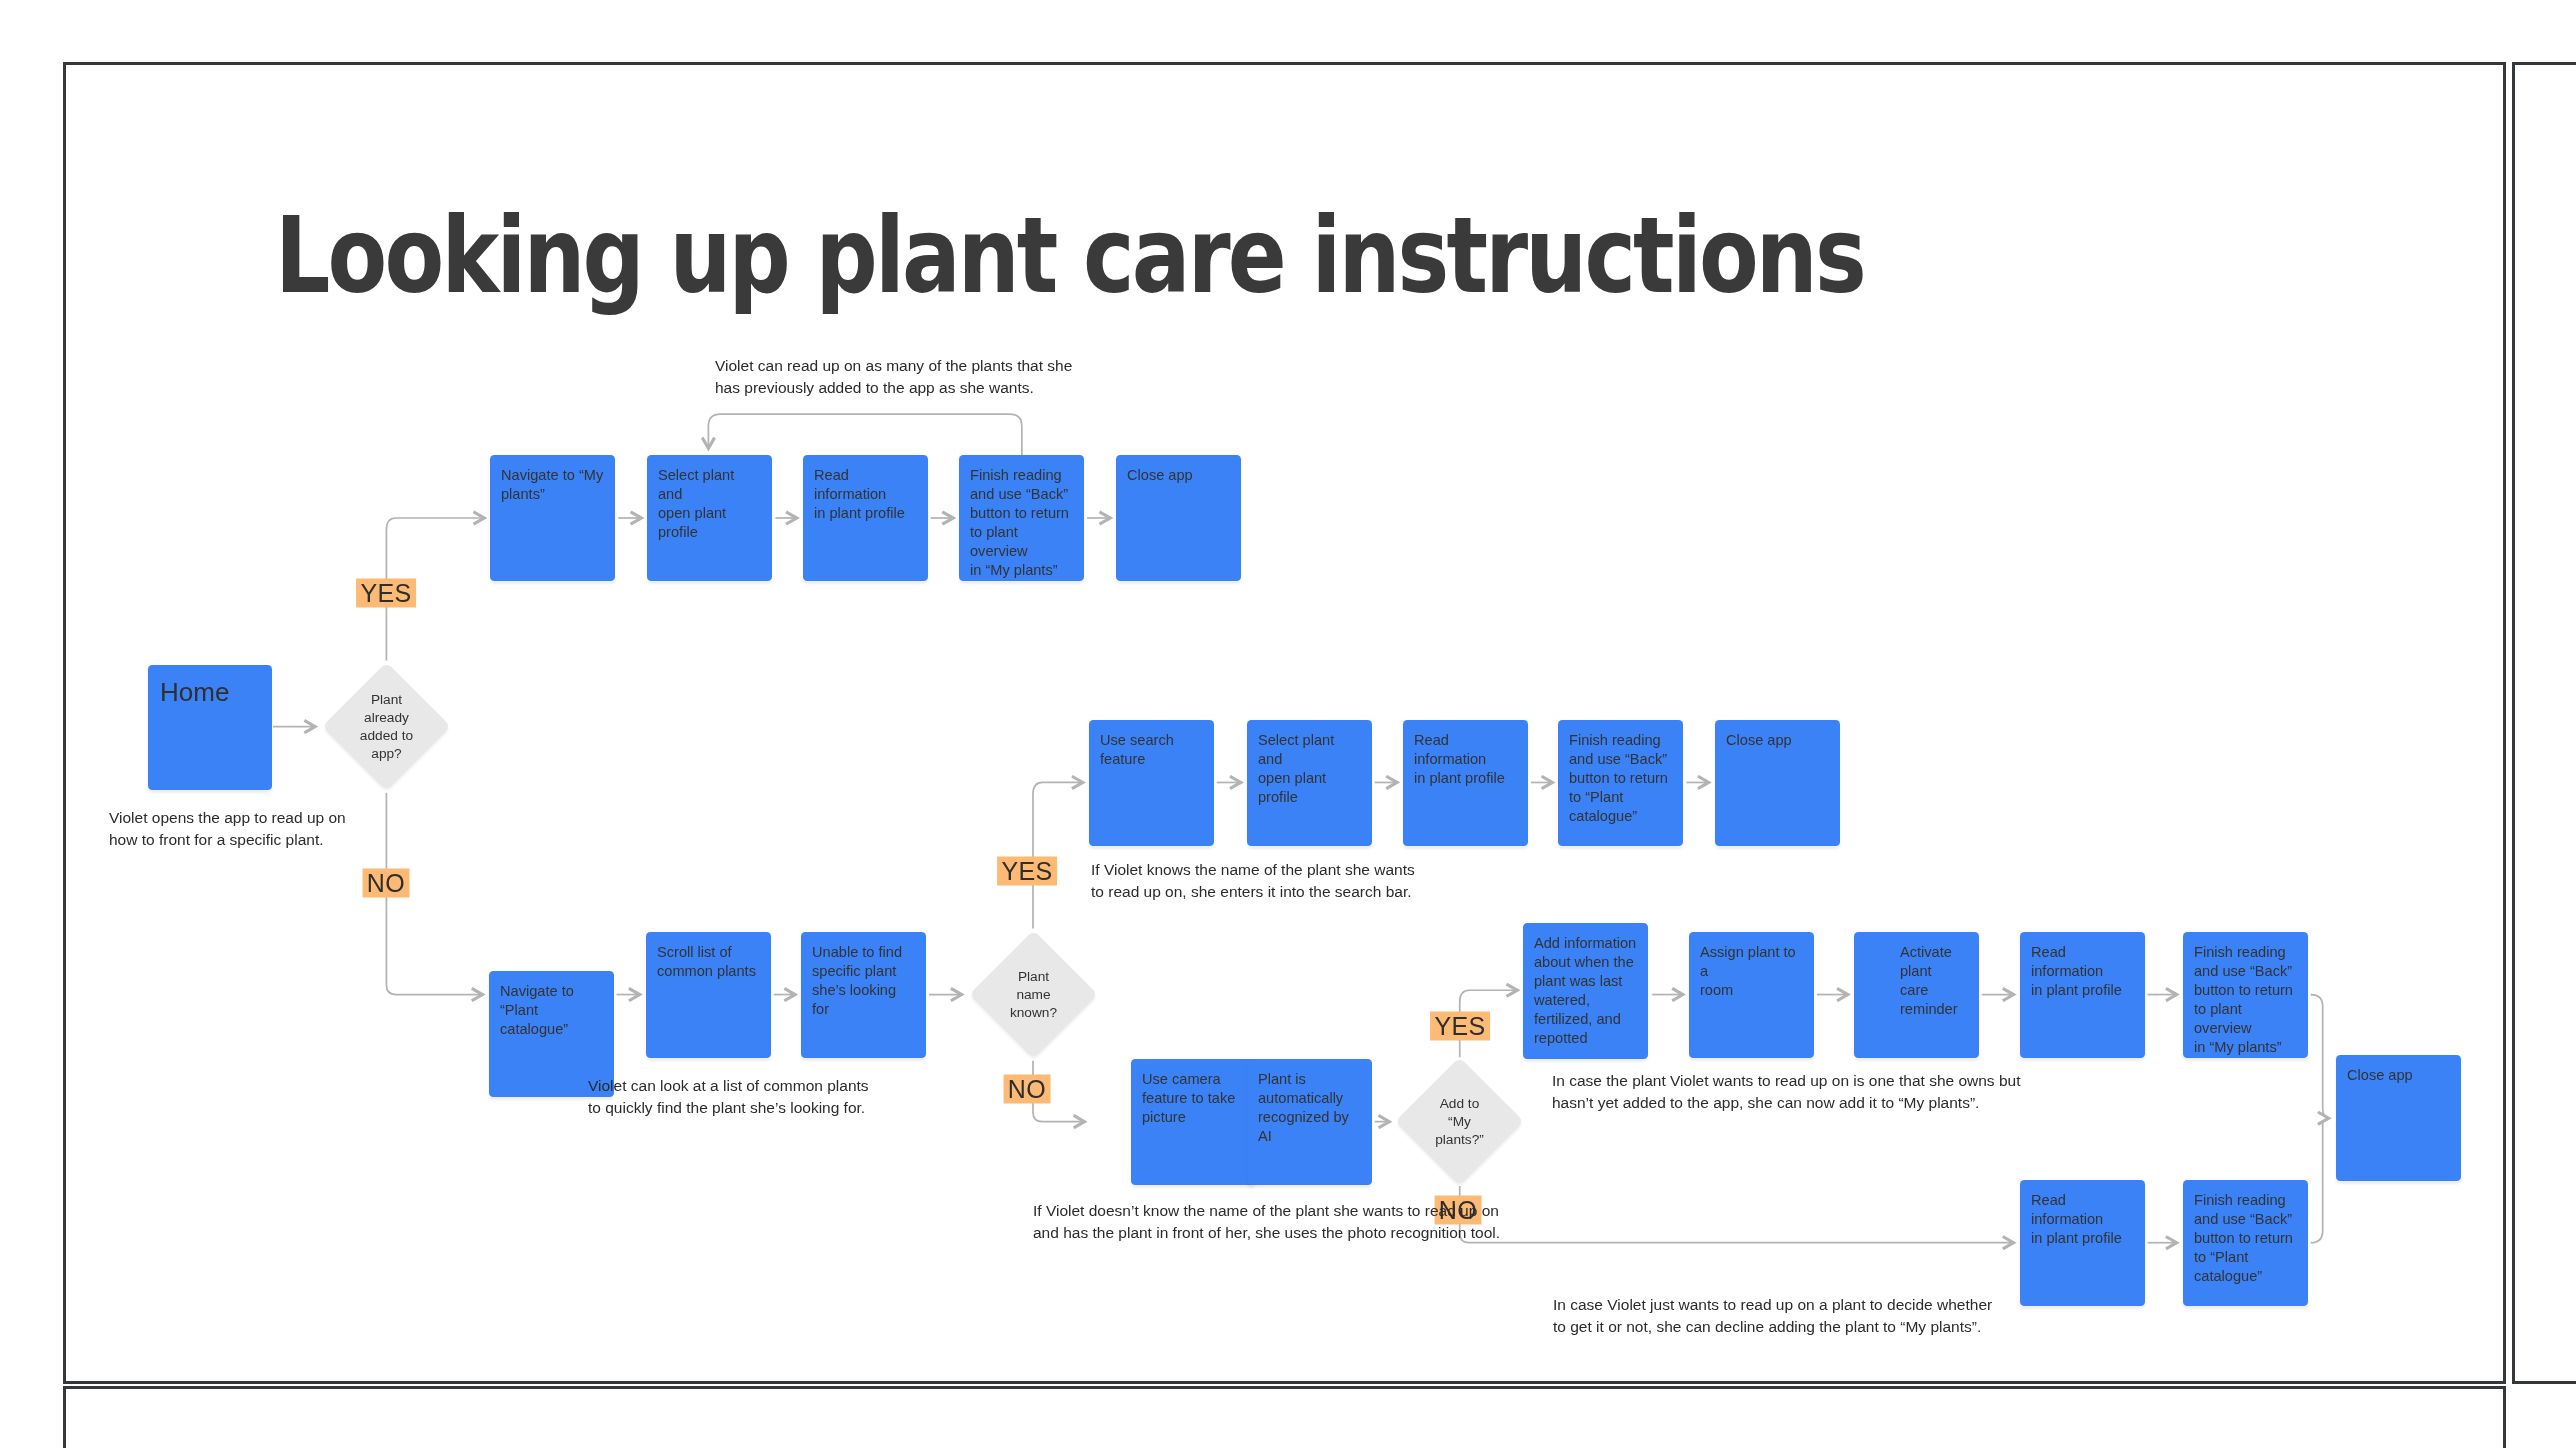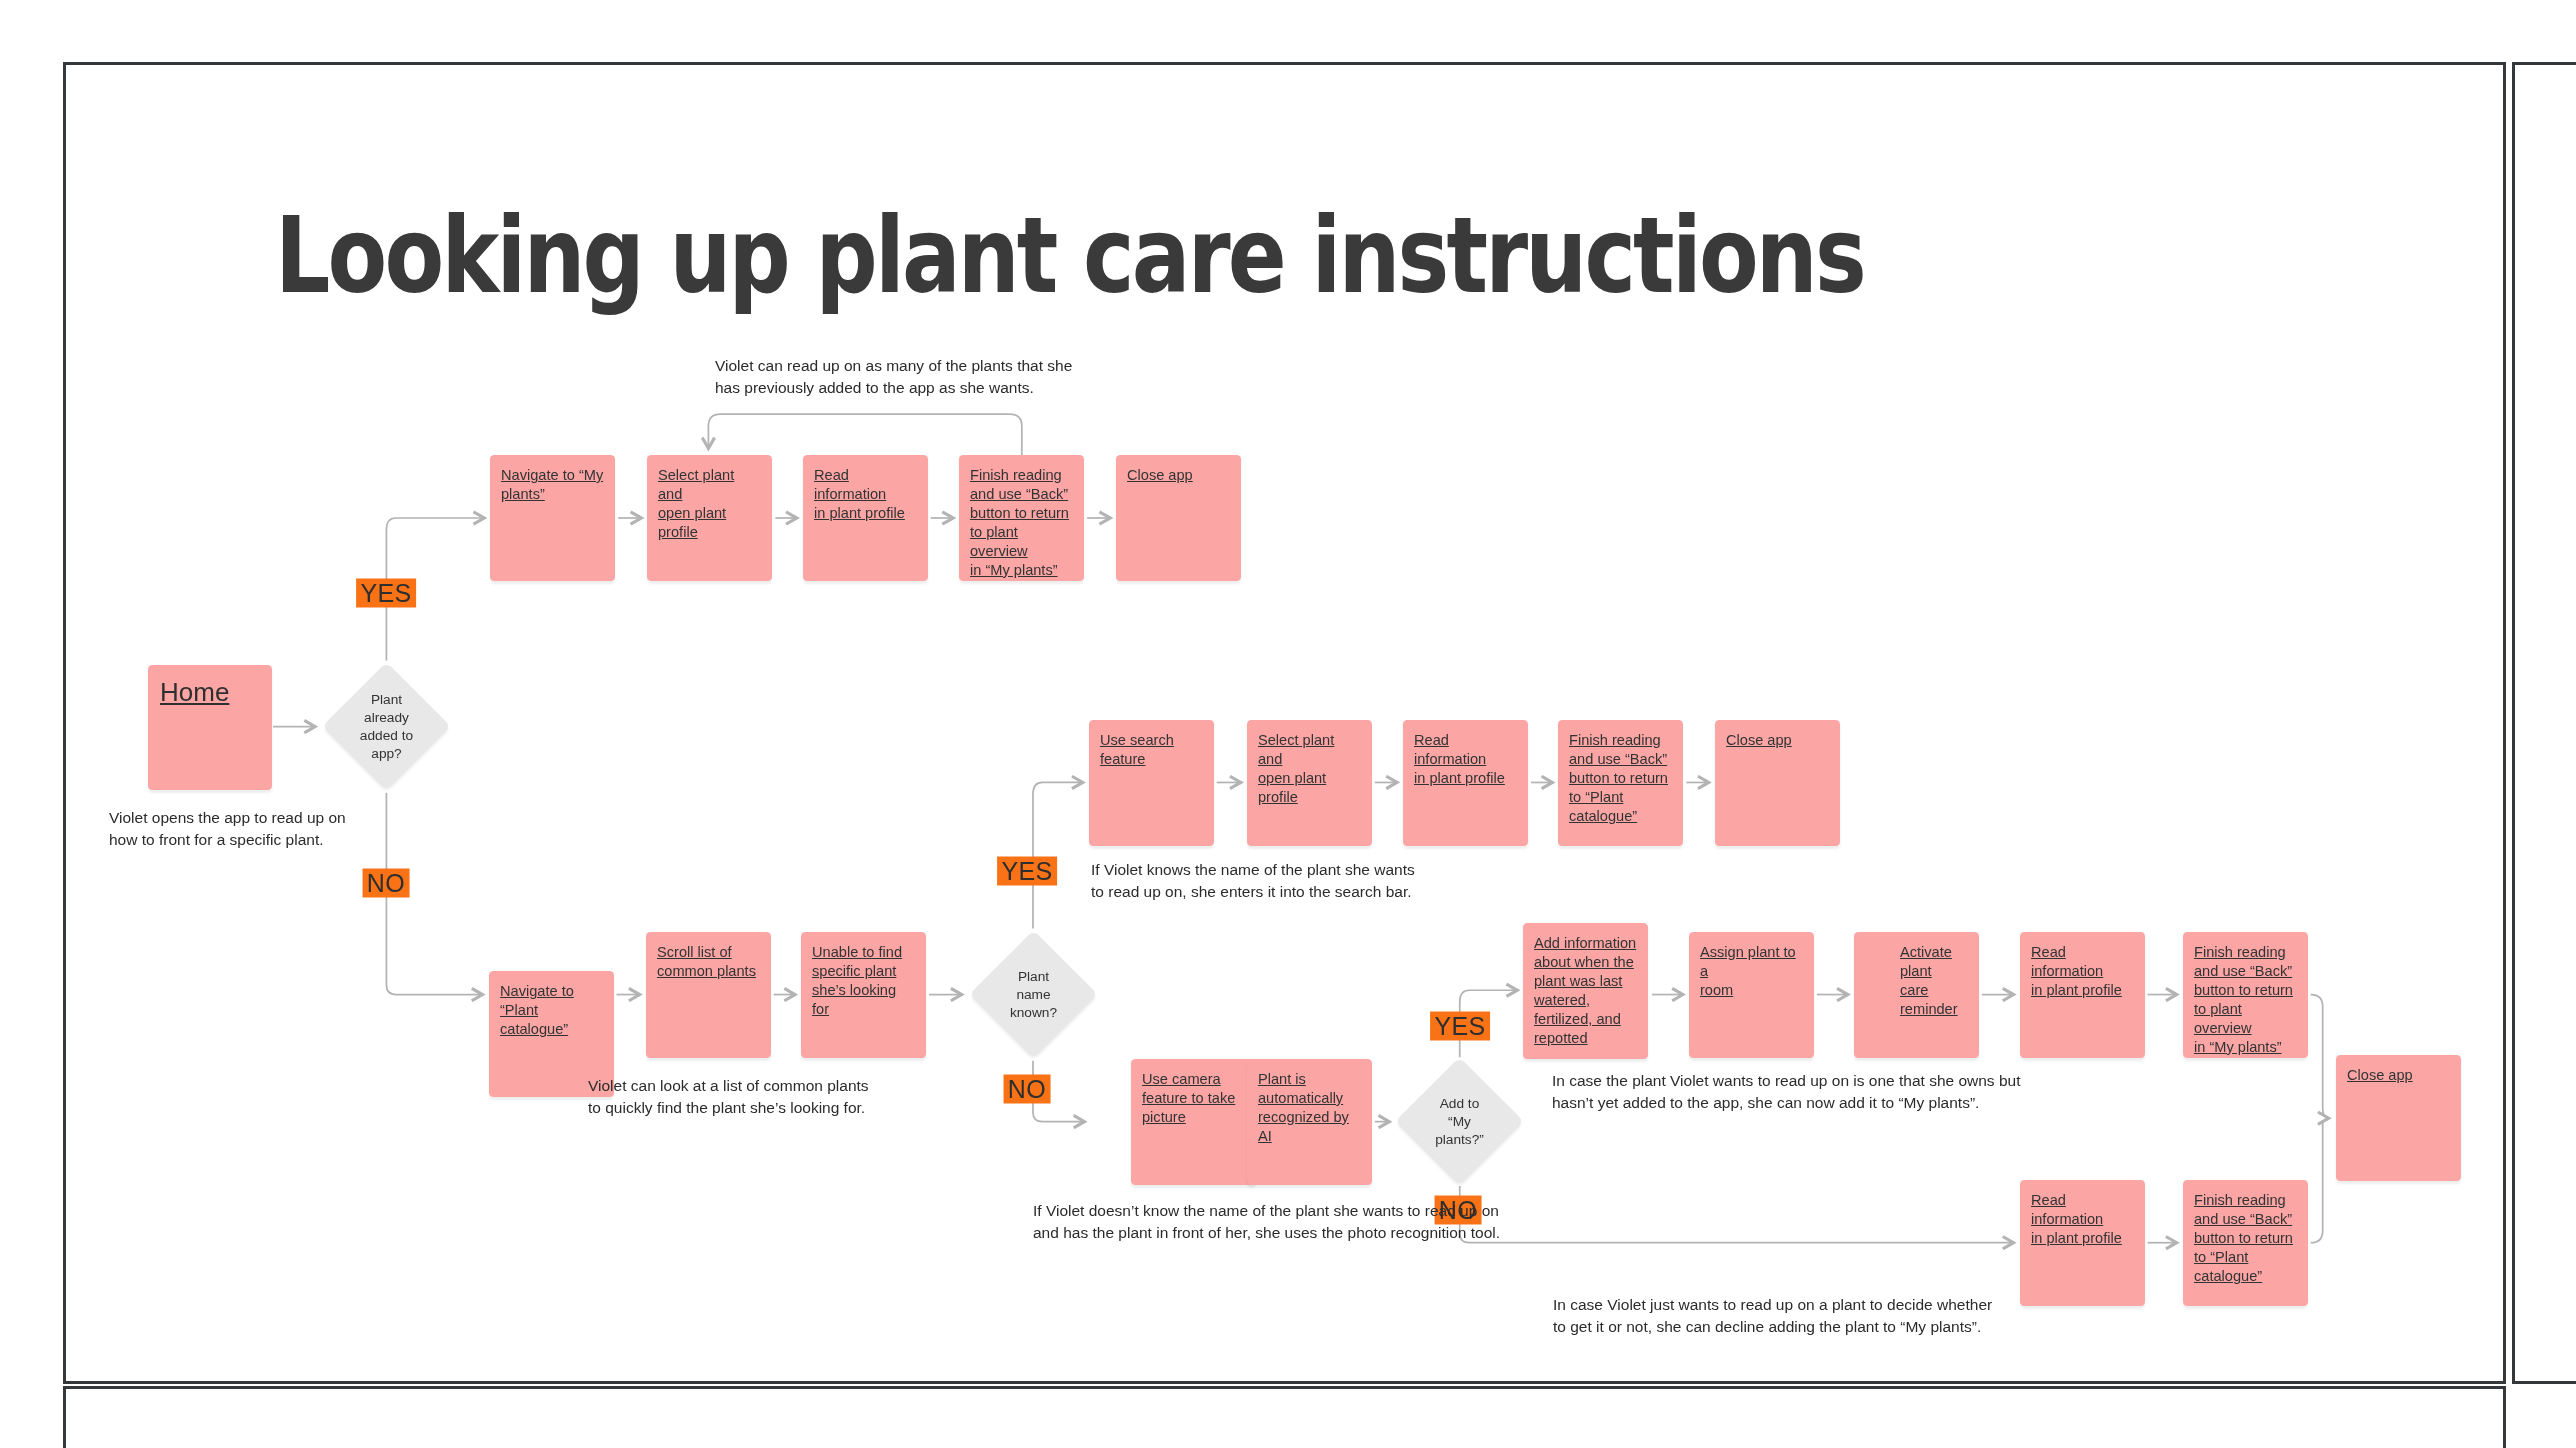--- a/index.html
+++ b/index.html
@@ -10,26 +10,25 @@
 
   .page-title {
     position:absolute; left:275px; top:194px;
     font-family:"DejaVu Sans", sans-serif;
     font-size:106px; font-weight:800; letter-spacing:-3.4px; color:#3a3a3a;
     transform:scaleX(.82); transform-origin:left top; white-space:nowrap;
   }
 
   .box {
     position:absolute; width:125px; height:126px;
-    background:#fca5a5; border-radius:4.3px;
+    background:#3b82f6; border-radius:4.3px;
     box-shadow:0 2.6px 2.6px rgba(0,0,0,.07);
     padding:11px 9.4px 0 11px;
     font-size:14.6px; line-height:19px; color:#333;
     white-space:pre-line;
-    text-decoration:underline;
   }
   .box.home { font-size:26px; line-height:27.5px; padding:13.7px 0 0 12px; color:#2f2f2f; }
 
   .diamond { position:absolute; width:129px; height:129px; }
   .diamond .dshape {
     position:absolute; left:19px; top:19px; width:91px; height:91px;
     background:#e8e8e8; border-radius:6.9px; transform:rotate(45deg);
     box-shadow:1.7px 1.7px 2.6px rgba(0,0,0,.06);
   }
   .diamond .dtext {
@@ -38,21 +37,21 @@
     white-space:pre-line;
   }
 
   .note {
     position:absolute; font-size:15.5px; line-height:22px; color:#2b2b2b;
     white-space:pre-line;
   }
 
   .flow-label {
     position:absolute; transform:translate(-50%,-50%);
-    background:#f97316; padding:0 4.3px;
+    background:#fdba74; padding:0 4.3px;
     font-size:25px; color:#2e2e2e; letter-spacing:0.4px;
   }
 
   svg.connectors { position:absolute; left:0; top:0; pointer-events:none; }
   svg.connectors path { fill:none; stroke:#b3b3b3; stroke-width:2; }
 </style>
 </head>
 <body>
 
 <div class="frame" style="left:63px; top:62px; width:2443px; height:1322px;"></div>

